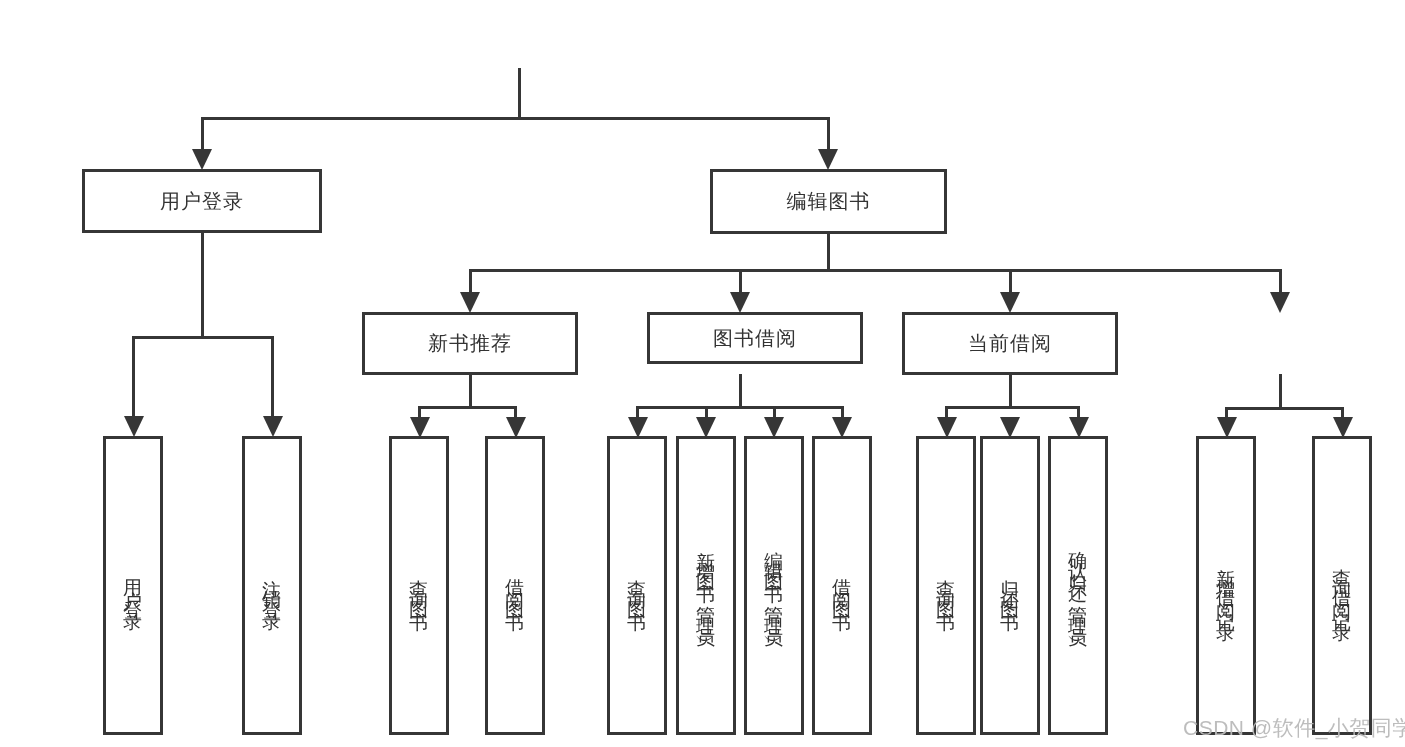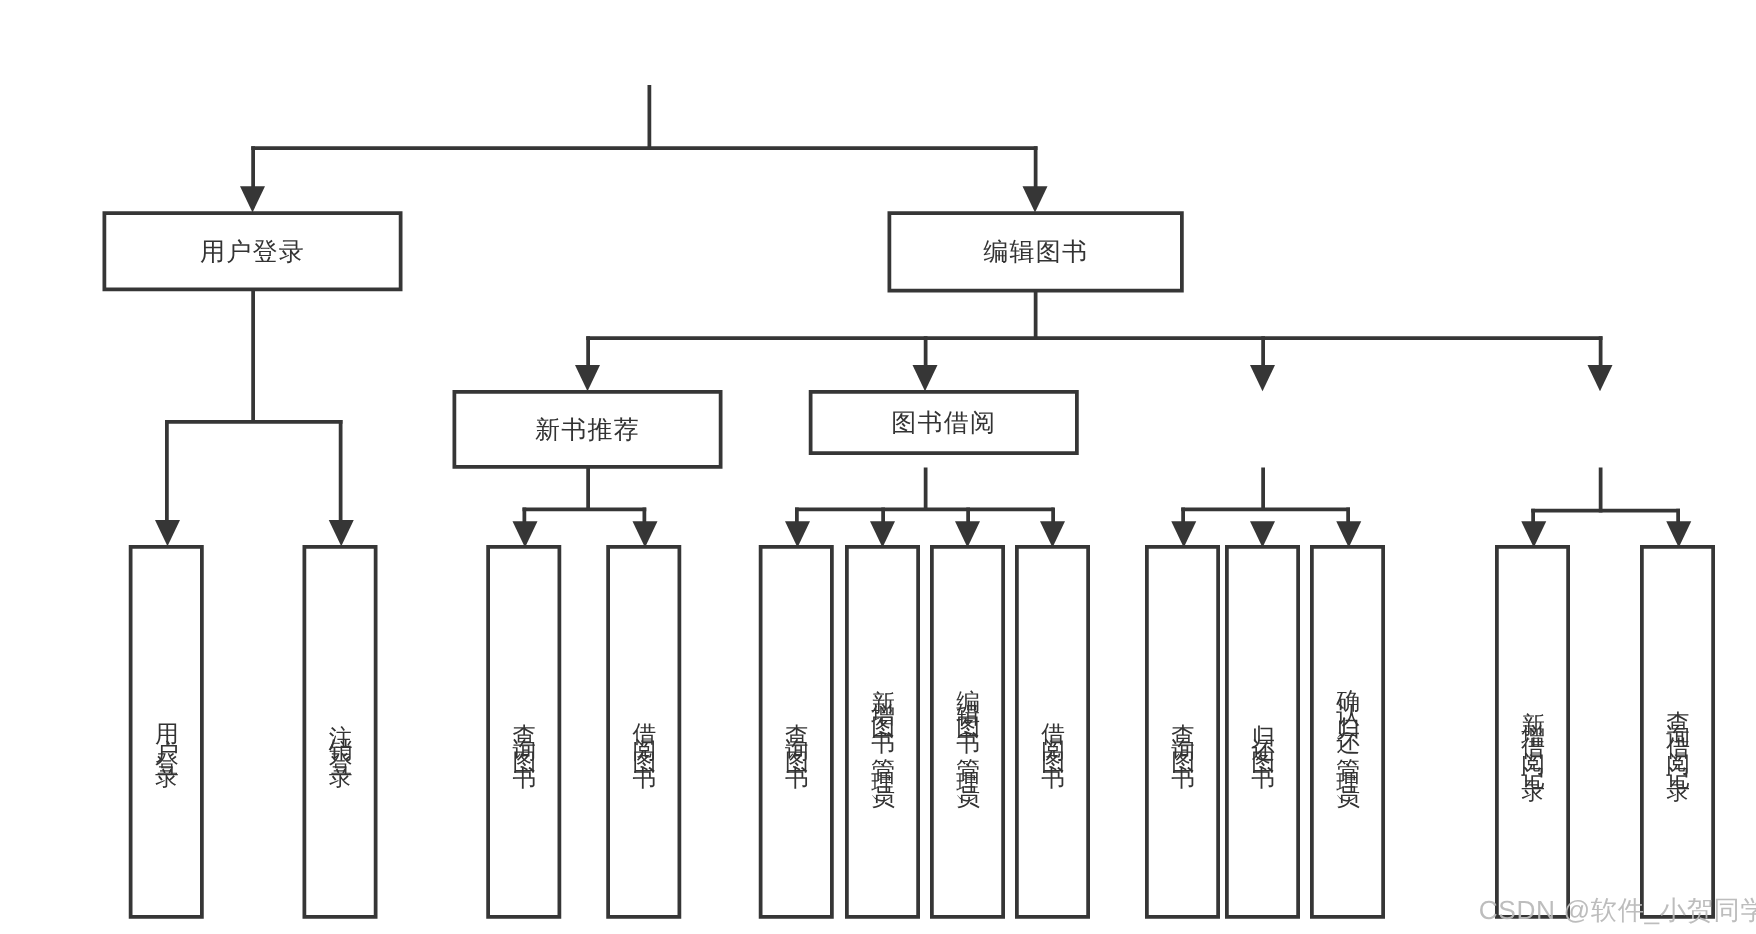--- a/index.html
+++ b/index.html
@@ -41,20 +41,23 @@
   </div>
   <div class="node h" style="left:710px;top:169px;width:237px;height:65px;">
     <span>编辑图书</span>
   </div>
 
   <div class="node h" style="left:362px;top:312px;width:216px;height:63px;">
     <span>新书推荐</span>
   </div>
   <div class="node h" style="left:608px;top:312px;width:216px;height:52px;margin-left:39px;">
     <span>图书借阅</span>
+  </div>
+  <div class="node h" style="left:902px;top:312px;width:216px;height:63px;">
+    <span>当前借阅</span>
   </div>
 
   <div class="node v" style="left:103px;top:436px;width:60px;height:299px;">
     <span class="vtext">用户登录</span>
     </div>
   <div class="node v" style="left:242px;top:436px;width:60px;height:299px;">
     <span class="vtext">注销登录</span>
     </div>
 
   <div class="node v" style="left:389px;top:436px;width:60px;height:299px;">

